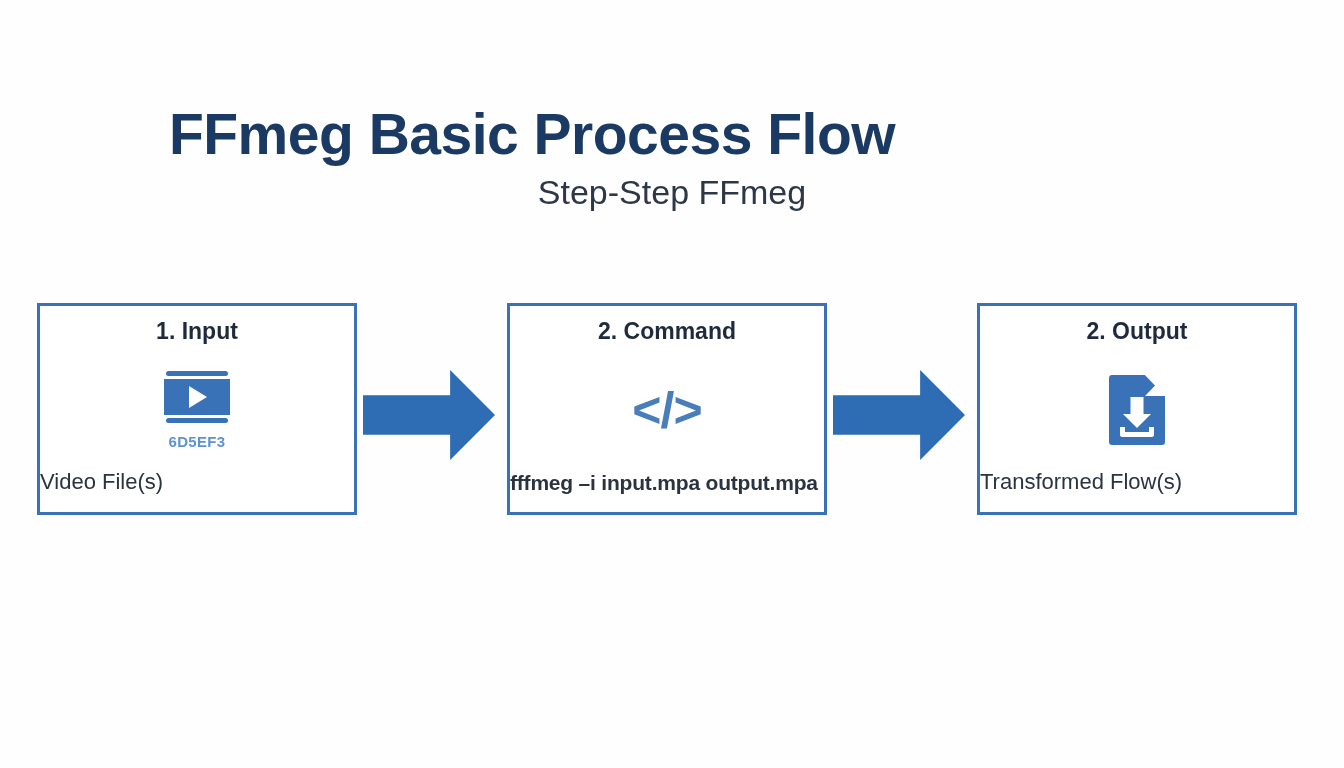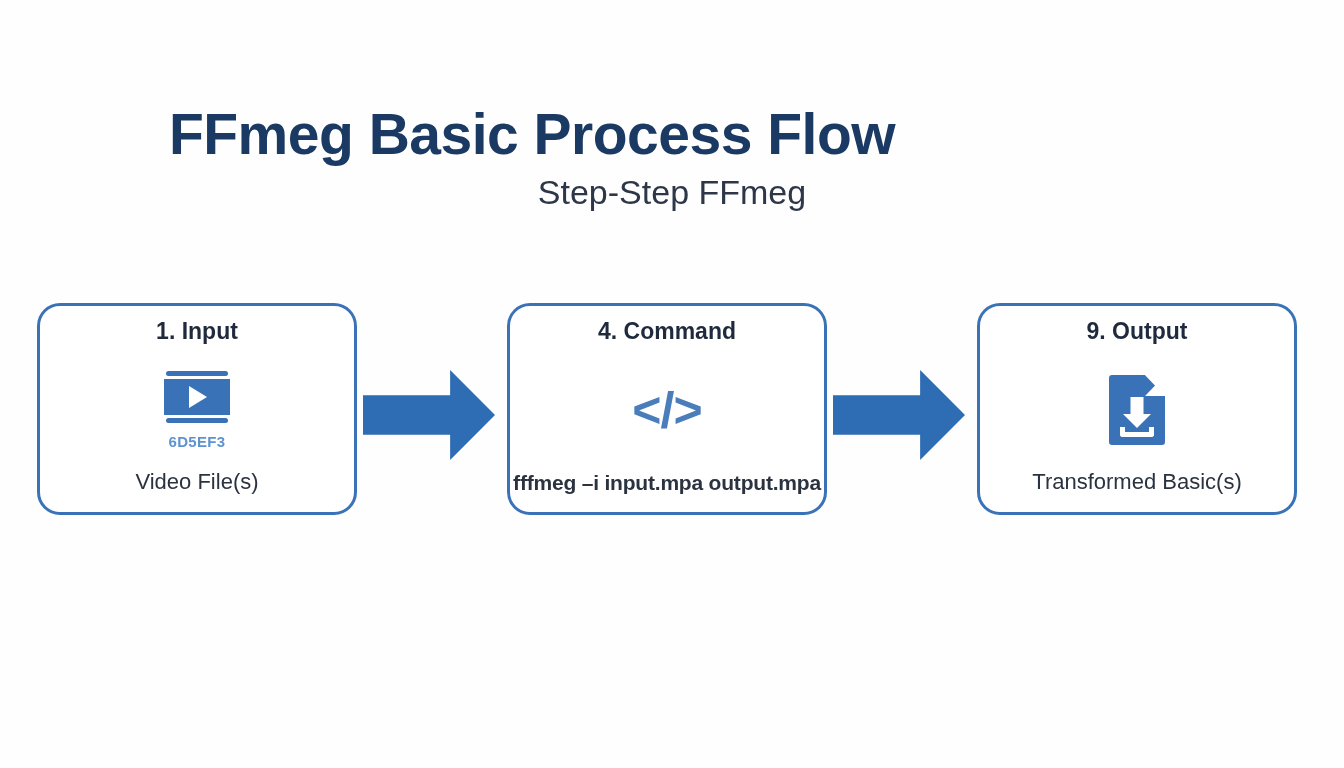--- a/index.html
+++ b/index.html
@@ -46,21 +46,21 @@
     line-height: 1.2;
   }
 
   
   .step-box {
     position: absolute;
     top: 303px;
     width: 320px;
     height: 212px;
     border: 3px solid #3a72b8;
-    border-radius: 23px;
+    border-radius: 0;
     background: #ffffff;
     box-sizing: border-box;
   }
   #box-1 { left: 37px; }
   #box-2 { left: 507px; }
   #box-3 { left: 977px; }
 
   .step-title {
     position: absolute;
     top: 12px;
@@ -80,21 +80,20 @@
     display: flex;
     flex-direction: column;
     align-items: center;
     justify-content: center;
   }
   .step-caption {
     position: absolute;
     bottom: 17px;
     left: 0;
     width: 100%;
-    text-align: center;
     font-size: 22px;
     font-weight: normal;
     color: #2b3340;
     white-space: nowrap;
   }
   #caption-2 { font-size: 21px; letter-spacing: -0.2px; font-weight: bold; }
 
   
   .video-icon {
     width: 66px;
@@ -242,38 +241,38 @@
       <div class="hexlabel">6D5EF3</div>
     </div>
     <div class="step-caption">Video File(s)</div>
   </div>
 
   <div class="connector" id="arrow-1">
     <div class="arrow-shape"></div>
   </div>
 
   <div class="step-box" id="box-2">
-    <div class="step-title">4. Command</div>
+    <div class="step-title">2. Command</div>
     <div class="step-icon-wrap">
       <div class="code-icon">&lt;/&gt;</div>
     </div>
     <div class="step-caption" id="caption-2">fffmeg –i input.mpa output.mpa</div>
   </div>
 
   <div class="connector" id="arrow-2">
     <div class="arrow-shape"></div>
   </div>
 
   <div class="step-box" id="box-3">
-    <div class="step-title">9. Output</div>
+    <div class="step-title">2. Output</div>
     <div class="step-icon-wrap">
       <div class="file-icon">
         <div class="file-body"></div>
         <div class="file-fold"></div>
         <div class="dl-arrow-stem"></div>
         <div class="dl-arrow-head"></div>
         <div class="dl-tray"></div>
       </div>
     </div>
-    <div class="step-caption">Transformed Basic(s)</div>
+    <div class="step-caption">Transformed Flow(s)</div>
   </div>
 
 </div>
 
 </body></html>

